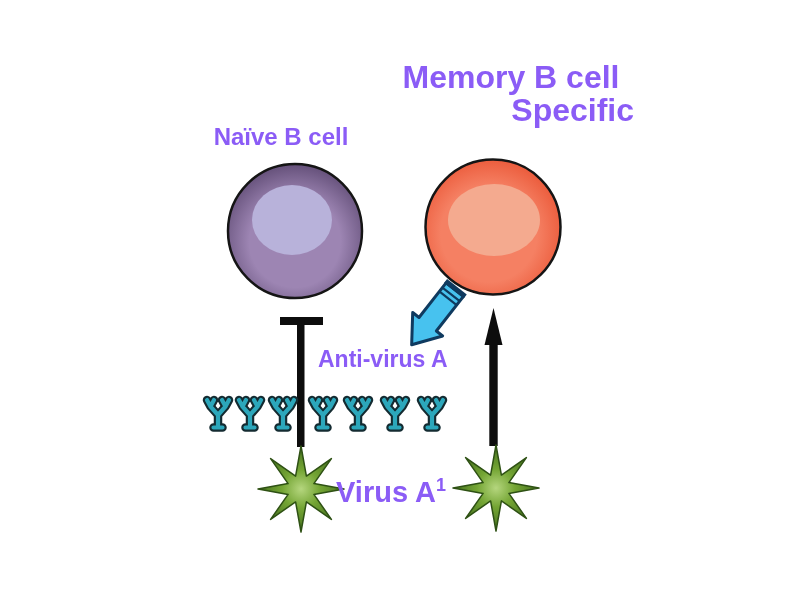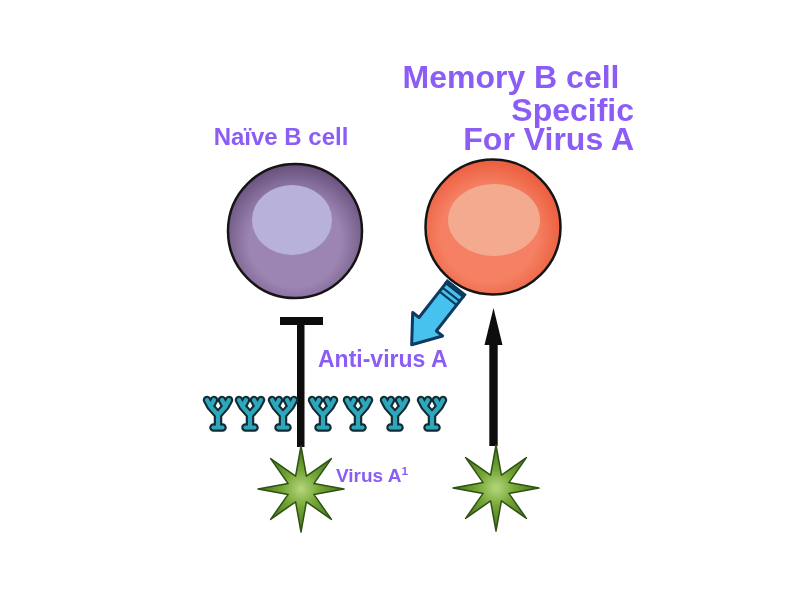--- a/index.html
+++ b/index.html
@@ -16,21 +16,21 @@
     position:absolute;
     color:#8b5cf6;
     font-weight:700;
     white-space:nowrap;
   }
   .label.center{text-align:center;}
   #naive-label{left:151px;top:120px;width:260px;font-size:24px;line-height:33px;}
   #memory-title{left:381px;top:61px;width:260px;font-size:32px;line-height:33px;}
   #memory-sub{left:374px;top:96px;width:260px;font-size:32px;line-height:29px;text-align:right;}
   #antibody-label{left:318px;top:346px;font-size:23px;line-height:26px;text-align:center;}
-  #virus-label{left:336px;top:456px;font-size:19px;line-height:30px;}
+  #virus-label{left:336px;top:470px;font-size:29px;line-height:30px;}
   #virus-label sup{font-size:0.62em;vertical-align:super;font-weight:700;}
 </style>
 </head>
 <body>
 
 <div class="canvas">
 
   <svg class="diagram-svg" viewBox="0 0 800 600">
     <defs>
       <radialGradient id="gradNaive" cx="50%" cy="58%" r="62%">
@@ -98,21 +98,20 @@
     <use href="#virus-star" x="301" y="489"></use>
     <use href="#virus-star" x="496" y="488"></use>
   </svg>
 
   <div class="label center" id="naive-label">Naïve B cell</div>
 
   <div class="label center" id="memory-title">Memory B cell</div>
 
   <div class="label center" id="memory-sub">
     <div>Specific</div>
-    <div>For Virus A</div>
   </div>
 
   <div class="label" id="antibody-label">
     <div>Anti-virus A</div>
   </div>
 
   <div class="label" id="virus-label">
     <span>Virus A</span><sup>1</sup>
   </div>
 

